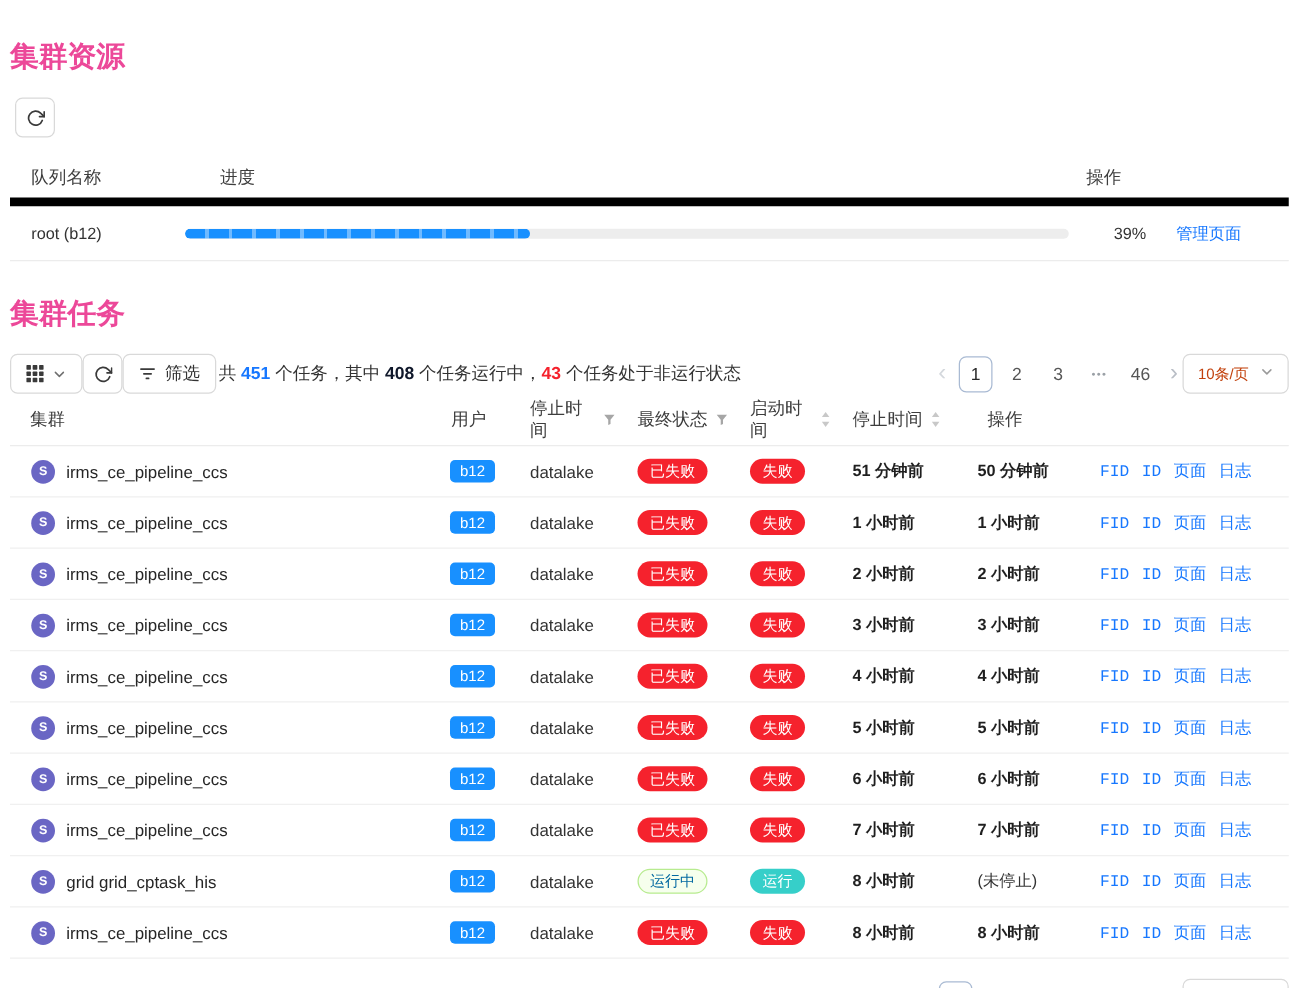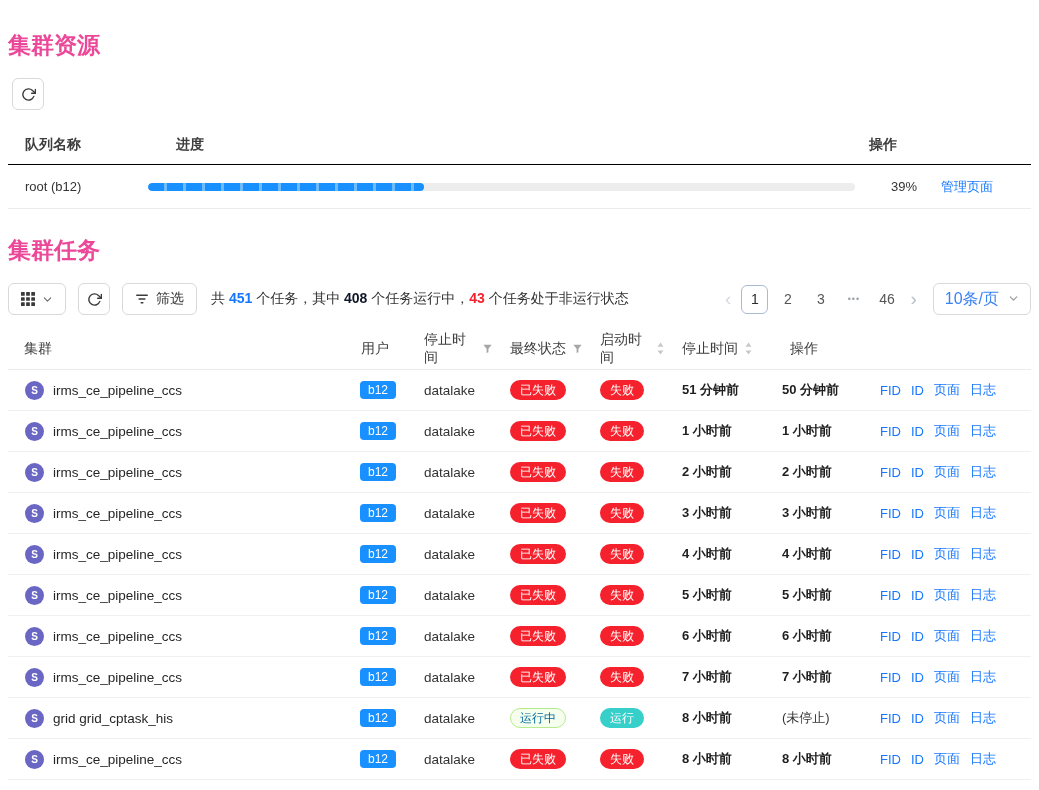--- a/index.html
+++ b/index.html
@@ -38,21 +38,21 @@
   .btn svg { display: block; }
 
   
   .resources-block { margin-bottom: 26px; }
   .resources-refresh { margin: 0 0 15px 4px; }
   .rhead, .rrow {
     display: grid;
     grid-template-columns: 140px 1fr 72px 96px;
     align-items: center;
   }
-  .rhead { height: 40px; border-bottom: 1px solid #000000; font-size: 14px; color: #3d3d3d; font-weight: 700; }
+  .rhead { height: 40px; border-bottom: 7px solid #000000; font-size: 14px; color: #3d3d3d; font-weight: 400; }
   .rrow  { height: 44px; border-bottom: 1px solid #ececec; font-size: 13px; color: #333; }
   .rcol1 { padding-left: 17px; }
   .rcol3 { padding-left: 28px; }
   .rcol4 { padding-left: 6px; }
   .progress-track {
     height: 8px;
     margin-right: 8px;
     background: #ededed;
     border-radius: 4px;
     overflow: hidden;
@@ -63,22 +63,20 @@
     background-image: repeating-linear-gradient(90deg, rgba(255,255,255,0) 0 16px, rgba(255,255,255,.38) 16px 19px);
     border-radius: 4px;
   }
 
   .action-link { color: #1677ff; font-size: 13px; text-decoration: none; cursor: pointer; }
 
   
   .toolbar {
     display: flex;
     align-items: center;
-    gap: 12px;
-    margin-bottom: 13px;
   }
   .summary { font-size: 14px; color: #333; margin-left: 2px; }
   .summary span { white-space: pre-wrap; }
   .num { font-weight: 700; }
   .num-blue  { color: #1677ff; }
   .num-green { color: #0f172a; }
   .num-red   { color: #f5222d; }
   .spacer { flex: 1; }
 
   
@@ -94,21 +92,21 @@
     border-radius: 6px;
     color: #2a2a2a;
     background: #fff;
     line-height: 27px;
   }
   .page-item.ellipsis { color: #9aa0a6; font-size: 9px; letter-spacing: 1px; }
   .select {
     display: inline-flex; align-items: center; gap: 9px;
     height: 32px; padding: 0 11px;
     border: 1px solid #d9d9d9; border-radius: 6px;
-    font-size: 16px; color: #3b82f6; cursor: pointer; background: #fff;
+    font-size: 12px; color: #c2410c; cursor: pointer; background: #fff;
   }
 
   
   .thead, .trow {
     display: grid;
     grid-template-columns: 336px 63px 86px 90px 82px 100px 90px 1fr;
     align-items: center;
   }
   .thead { height: 42px; border-bottom: 1px solid #ececec; }
   .th { display: flex; align-items: center; gap: 6px; font-size: 14px; color: #3d3d3d; font-weight: 500; padding-left: 17px; }
@@ -134,21 +132,21 @@
     border-radius: 10px;
     color: #fff;
     white-space: nowrap;
   }
   .tag-blue  { background: #1890ff; border-radius: 4px; padding: 3px 8px; }
   .tag-red   { background: #f5222d; }
   .tag-cyan  { background: #36cfc9; }
   .tag-green-outline { background: #f6ffed; border: 1px solid #b7eb8f; color: #0369a1; padding: 3px 9px; }
   .time { font-size: 13px; font-weight: 600; color: #1f1f1f; }
   .time.plain { font-weight: 400; color: #333; }
-  .cell-actions { gap: 10px; padding-left: 25px; }
+  .cell-actions { gap: 10px; padding-left: 25px; font-family: Liberation Mono, monospace; }
 
   .bottom-pager {
     display: flex; justify-content: flex-end; align-items: center;
     gap: 16px; margin-top: 16px;
   }
 </style>
 </head>
 <body>
 
 <div class="page">

